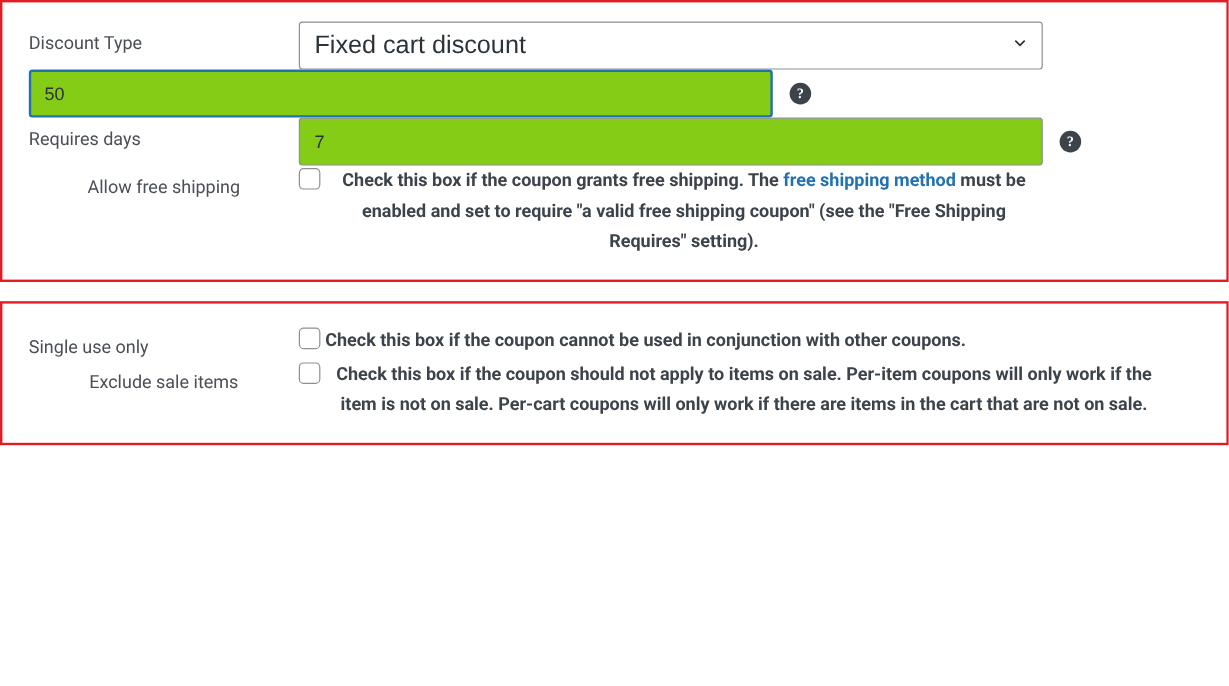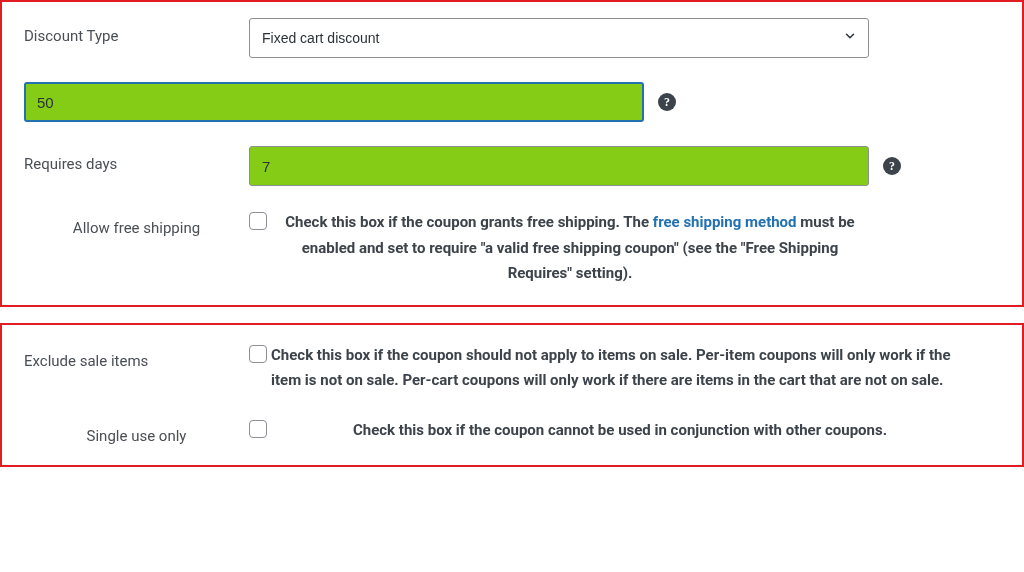--- a/index.html
+++ b/index.html
@@ -20,21 +20,20 @@
       margin-bottom: 16px;
       padding: 18px 22px 18px 22px;
       background: #fff;
     }
     .section-box.first {
       padding-top: 16px;
     }
     .form-row {
       display: flex;
       align-items: flex-start;
-      margin-bottom: 24px;
     }
     .form-row:last-child {
       margin-bottom: 0;
       text-align: center;
     }
     .form-label {
       width: 225px;
       flex-shrink: 0;
       color: #4a4f56;
       font-size: 15px;
@@ -55,21 +54,21 @@
       position: relative;
       width: 100%;
     }
     select.form-select {
       width: 100%;
       height: 40px;
       padding: 0 36px 0 12px;
       border: 1px solid #8c8f94;
       border-radius: 3px;
       background: #fff;
-      font-size: 14px;
+      font-size: 21px;
       color: #2c3338;
       appearance: none;
       -webkit-appearance: none;
       cursor: pointer;
       line-height: 38px;
     }
     .select-chevron {
       position: absolute;
       right: 12px;
       top: 50%;
@@ -190,36 +189,36 @@
         </div>
       </div>
     </div>
   </div>
 
 </div>
 
 <div class="section-box">
 
   <div class="form-row">
+    <div class="form-label">Single use only</div>
+    <div class="form-control-wrap">
+      <div class="form-field-area" style="max-width:720px">
+        <div class="checkbox-desc-wrap">
+          <div class="checkbox-box"></div>
+          <div class="desc-text">Check this box if the coupon cannot be used in conjunction with other coupons.</div>
+        </div>
+      </div>
+    </div>
+  </div>
+
+  <div class="form-row">
     <div class="form-label">Exclude sale items</div>
     <div class="form-control-wrap">
       <div class="form-field-area" style="max-width:720px">
         <div class="checkbox-desc-wrap">
           <div class="checkbox-box"></div>
           <div class="desc-text">Check this box if the coupon should not apply to items on sale. Per-item coupons will only work if the item is not on sale. Per-cart coupons will only work if there are items in the cart that are not on sale.</div>
         </div>
       </div>
     </div>
   </div>
 
-  <div class="form-row">
-    <div class="form-label">Single use only</div>
-    <div class="form-control-wrap">
-      <div class="form-field-area" style="max-width:720px">
-        <div class="checkbox-desc-wrap">
-          <div class="checkbox-box"></div>
-          <div class="desc-text">Check this box if the coupon cannot be used in conjunction with other coupons.</div>
-        </div>
-      </div>
-    </div>
-  </div>
-
 </div>
 
 </body></html>

